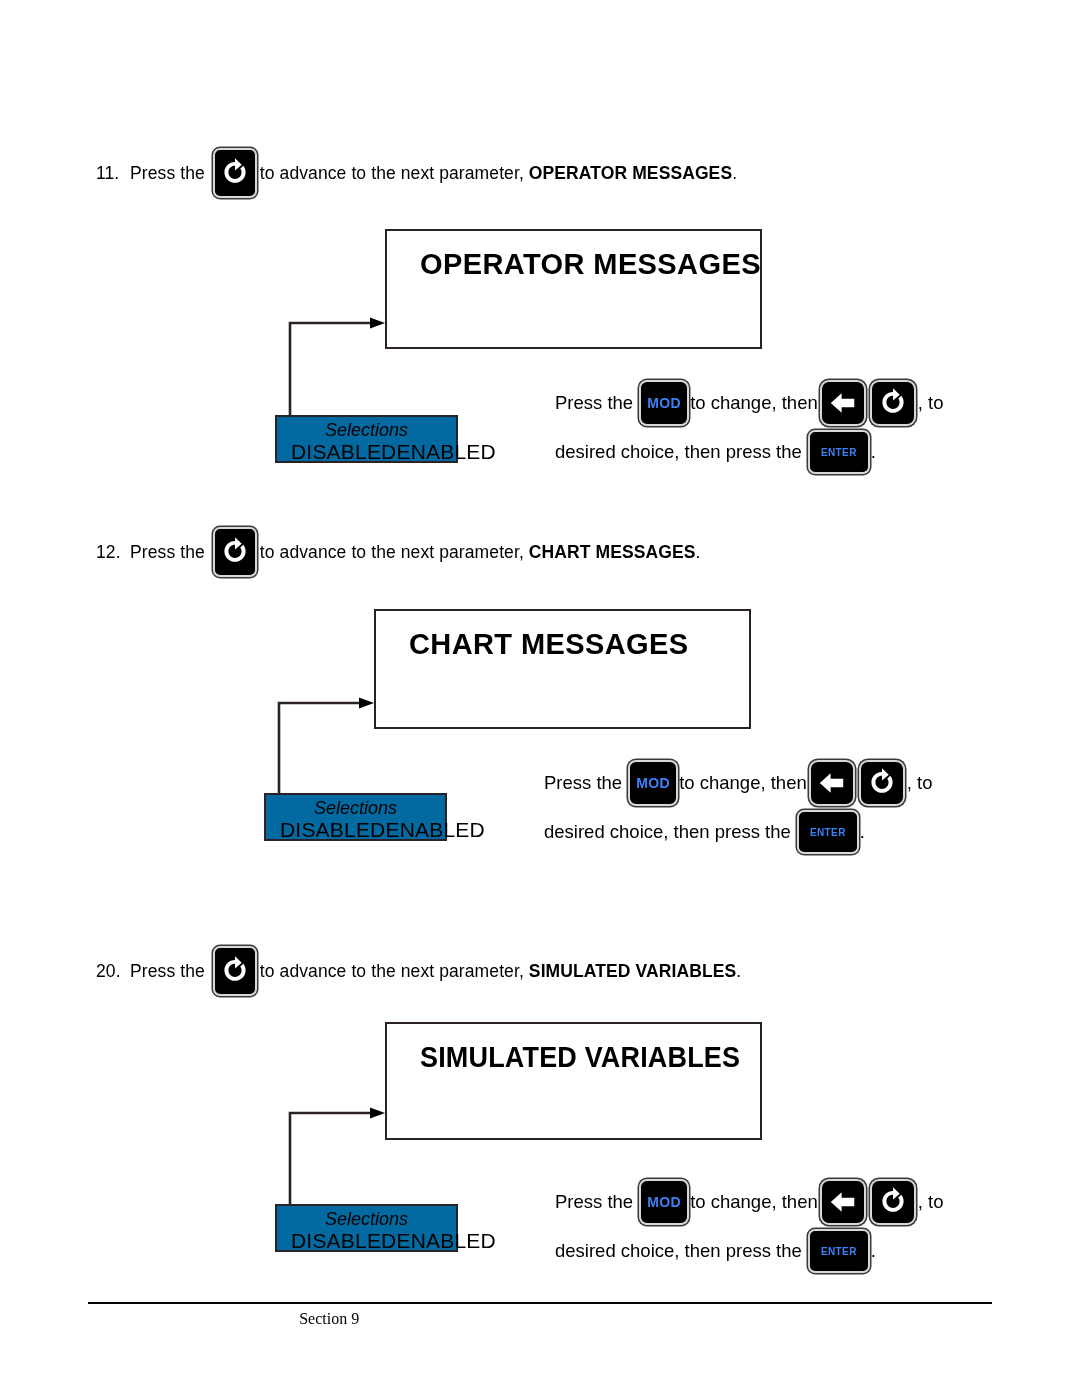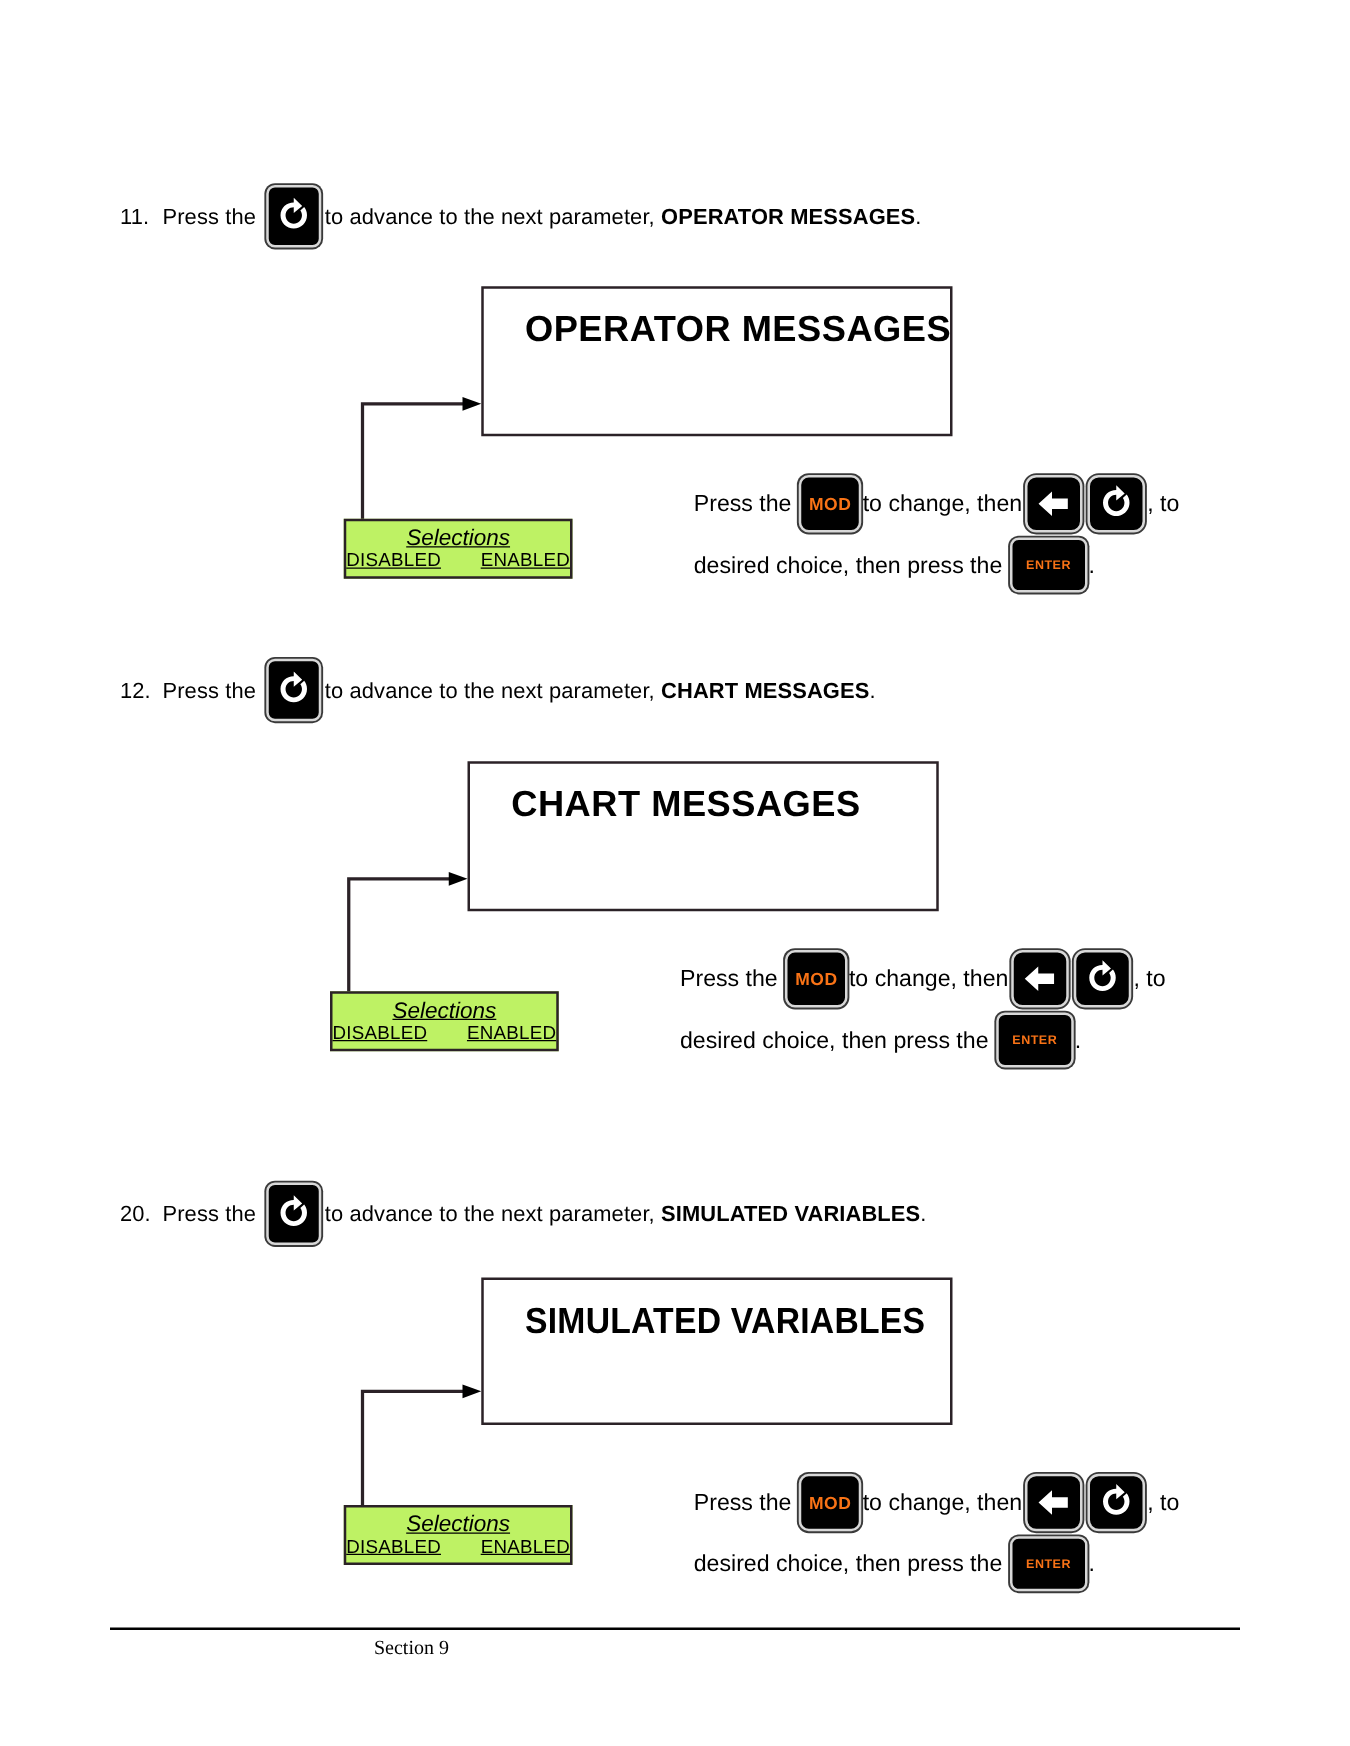--- a/index.html
+++ b/index.html
@@ -32,21 +32,21 @@
     display: inline-block;
   }
   .step-text { }
 
   
   .key {
     display: inline-flex;
     align-items: center;
     justify-content: center;
     background: #000;
-    color: #f97316;
+    color: #3b82f6;
     border: 2.5px solid #d8d8d8;
     box-shadow: 0 0 0 1.5px #3a3a3a;
     box-sizing: border-box;
     vertical-align: middle;
     flex: none;
   }
   .key-rot-tall {
     width: 44px; height: 50px;
     border-radius: 7px;
     margin: 0 3px;
@@ -94,37 +94,36 @@
     font-family: "Liberation Sans Narrow", "Liberation Sans", sans-serif;
     transform: scaleX(0.93);
     transform-origin: left center;
     letter-spacing: 0.2px;
   }
 
   
   .sel-box {
     position: absolute;
     border: 2.5px solid #2b2227;
-    background: #bef264;
+    background: #0369a1;
     box-sizing: border-box;
     padding-top: 4px;
-    text-decoration: underline;
   }
   .sel-label {
     text-align: center;
     font-style: italic;
     font-size: 18px;
     line-height: 1.05;
   }
   .sel-values {
     display: flex;
     justify-content: space-between;
-    font-size: 15px;
+    font-size: 21px;
     line-height: 1.15;
-    padding: 0 0;
+    padding: 0 14px;
     letter-spacing: 0.2px;
   }
 
   
   .connector {
     position: absolute;
     overflow: visible;
   }
 
   

